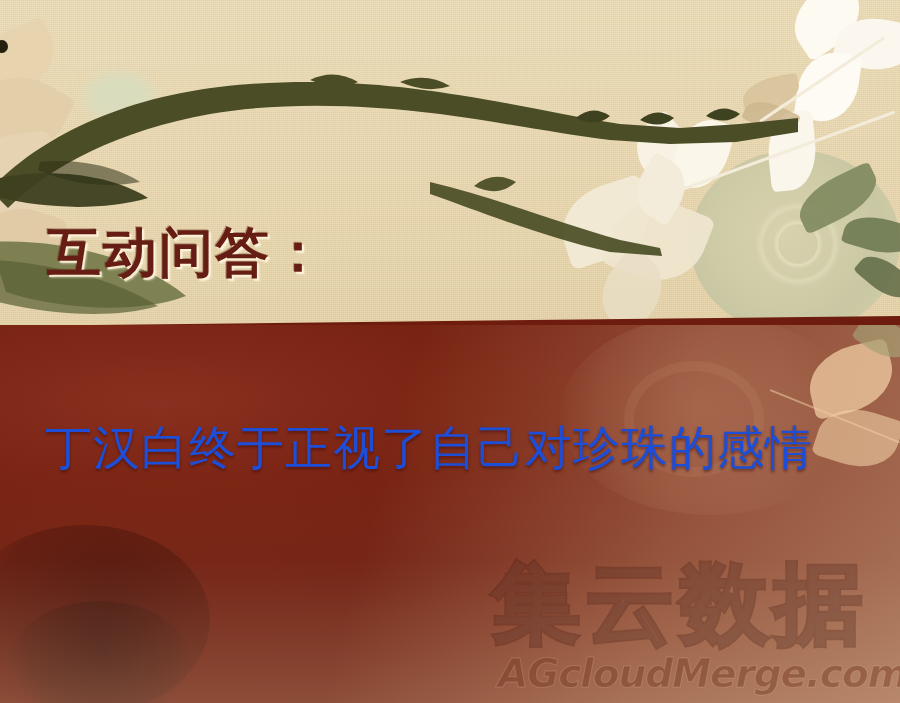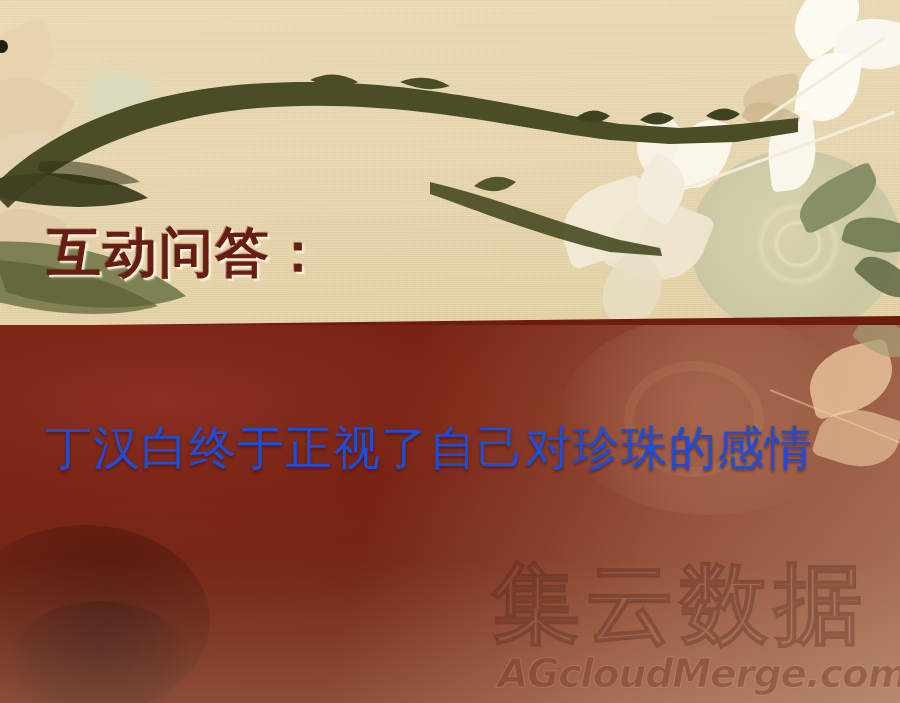--- a/index.html
+++ b/index.html
@@ -101,21 +101,21 @@
   .question .ln{display:block;white-space:nowrap;}
 
   
   .wm{
     position:absolute; left:492px; top:556px; width:410px; height:140px;
     pointer-events:none;
   }
   .wm-cn{
     position:absolute;left:0;top:0;
     font-family:"DejaVu Sans","Liberation Sans",sans-serif;
-    font-weight:normal;
+    font-weight:bold;
     font-size:88px;
     line-height:96px;
     letter-spacing:6px;
     color:rgba(255,255,255,.045);
     -webkit-text-stroke:4px rgba(70,28,18,.30);
     white-space:nowrap;
   }
   .wm-en{
     position:absolute;left:6px;top:95px;
     font-family:"DejaVu Sans","Liberation Sans",sans-serif;

